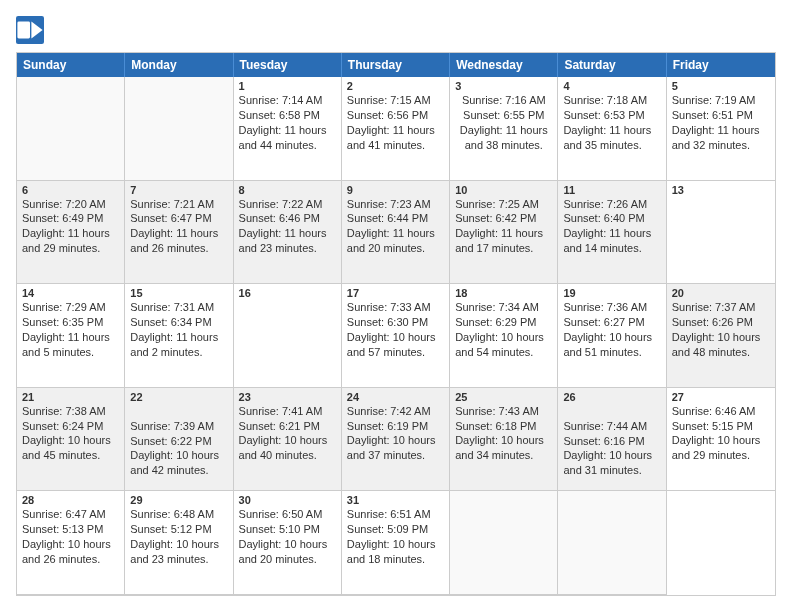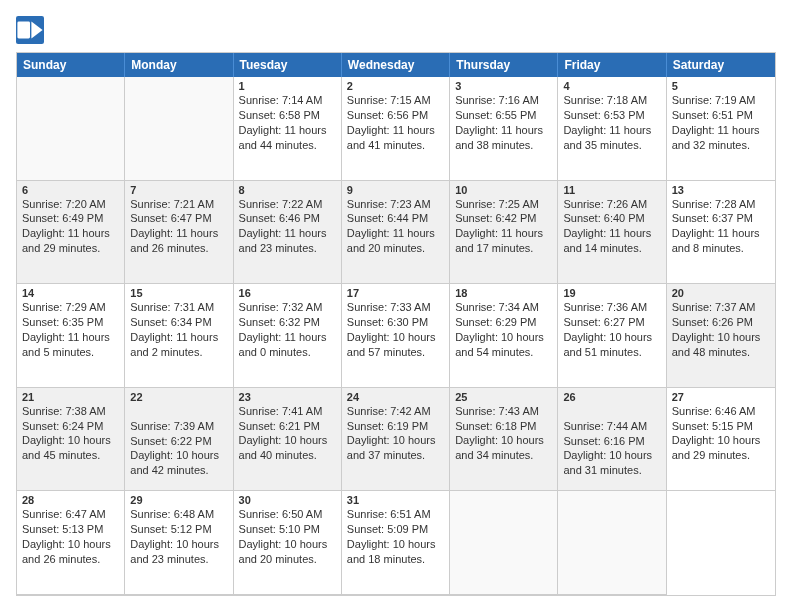--- a/index.html
+++ b/index.html
@@ -120,43 +120,43 @@
       <div class="main-title"></div>
       <div class="subtitle"></div>
     </div>
   </div>
 
   <div class="calendar">
     <div class="calendar-header">
     <div class="day-header">Sunday</div>
         <div class="day-header">Monday</div>
         <div class="day-header">Tuesday</div>
+        <div class="day-header">Thursday</div>
         <div class="day-header">Wednesday</div>
-        <div class="day-header">Thursday</div>
+        <div class="day-header">Saturday</div>
         <div class="day-header">Friday</div>
-        <div class="day-header">Saturday</div>
       </div>
     <div class="calendar-body">
     <div class="cell empty"></div>
         <div class="cell empty"></div>
         <div class="cell">
           <span class="day-number">1</span>
           <div class="cell-text" style="white-space: pre-line;">Sunrise: 7:14 AM
 Sunset: 6:58 PM
 Daylight: 11 hours and 44 minutes.</div>
         </div>
         <div class="cell">
           <span class="day-number">2</span>
           <div class="cell-text" style="white-space: pre-line;">Sunrise: 7:15 AM
 Sunset: 6:56 PM
 Daylight: 11 hours and 41 minutes.</div>
         </div>
         <div class="cell">
           <span class="day-number">3</span>
-          <div class="cell-text" style="white-space: pre-line;">Sunrise: 7:16 AM
+          <div class="cell-text" style="white-space: pre-line; text-align: center;">Sunrise: 7:16 AM
 Sunset: 6:55 PM
 Daylight: 11 hours and 38 minutes.</div>
         </div>
         <div class="cell">
           <span class="day-number">4</span>
           <div class="cell-text" style="white-space: pre-line;">Sunrise: 7:18 AM
 Sunset: 6:53 PM
 Daylight: 11 hours and 35 minutes.</div>
         </div>
         <div class="cell">
@@ -196,41 +196,35 @@
 Daylight: 11 hours and 17 minutes.</div>
         </div>
         <div class="cell shaded">
           <span class="day-number">11</span>
           <div class="cell-text" style="white-space: pre-line;">Sunrise: 7:26 AM
 Sunset: 6:40 PM
 Daylight: 11 hours and 14 minutes.</div>
         </div>
         <div class="cell">
           <span class="day-number">13</span>
-          <div class="cell-text" style="white-space: pre-line;">Sunrise: 7:28 AM
-Sunset: 6:37 PM
-Daylight: 11 hours and 8 minutes.</div>
         </div>
         <div class="cell">
           <span class="day-number">14</span>
           <div class="cell-text" style="white-space: pre-line;">Sunrise: 7:29 AM
 Sunset: 6:35 PM
 Daylight: 11 hours and 5 minutes.</div>
         </div>
         <div class="cell">
           <span class="day-number">15</span>
           <div class="cell-text" style="white-space: pre-line;">Sunrise: 7:31 AM
 Sunset: 6:34 PM
 Daylight: 11 hours and 2 minutes.</div>
         </div>
         <div class="cell">
           <span class="day-number">16</span>
-          <div class="cell-text" style="white-space: pre-line;">Sunrise: 7:32 AM
-Sunset: 6:32 PM
-Daylight: 11 hours and 0 minutes.</div>
         </div>
         <div class="cell">
           <span class="day-number">17</span>
           <div class="cell-text" style="white-space: pre-line;">Sunrise: 7:33 AM
 Sunset: 6:30 PM
 Daylight: 10 hours and 57 minutes.</div>
         </div>
         <div class="cell">
           <span class="day-number">18</span>
           <div class="cell-text" style="white-space: pre-line;">Sunrise: 7:34 AM

